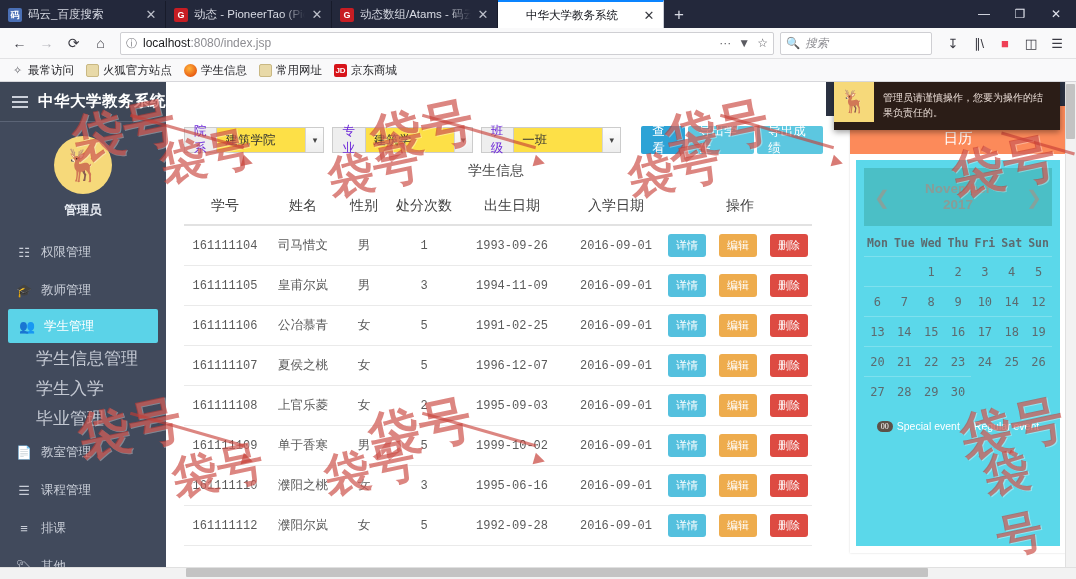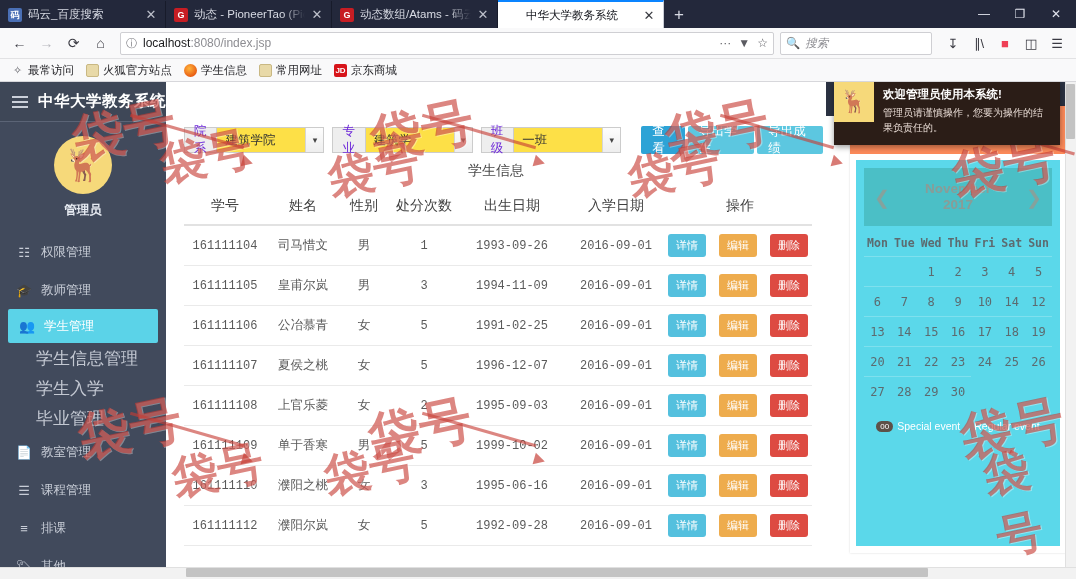--- a/index.html
+++ b/index.html
@@ -262,21 +262,21 @@
     padding: 8px 0 7px; border-top: 1px solid #7fe0ee;
     font-family: "DejaVu Sans Mono", monospace;
   }
   .cal-grid div.pad { border-top: 1px solid #7fe0ee; }
   .cal-legend {
     display: flex; align-items: center; justify-content: center;
     gap: 14px; font-size: 10.5px; color: #fff; padding-top: 14px;
   }
   .legend-dot {
     background: #5d5148; color: #fff; font-size: 8px; border-radius: 7px;
-    padding: 1px 4px; margin-right: 4px; font-family: Liberation Sans, sans-serif;
+    padding: 1px 4px; margin-right: 4px; font-family: Liberation Serif, serif;
   }
   .legend-item { display: flex; align-items: center; }
 
   
   .toast {
     position: absolute; right: 16px; top: 0; width: 226px;
     background: #2b1d17; color: #fff; display: flex;
     box-shadow: 0 2px 6px rgba(0,0,0,.4); z-index: 30;
     padding-bottom: 6px;
   }
@@ -693,21 +693,20 @@
             <span class="legend-item">
               <span>Regular event</span>
             </span>
           </div>
         </div>
       </div>
 
       <div class="toast">
         <div class="toast-ico">🦌</div>
         <div class="toast-body">
-          <div class="toast-title">欢迎管理员使用本系统!</div>
           <div class="toast-text">管理员请谨慎操作，您要为操作的结果负责任的。</div>
         </div>
       </div>
 
       <div class="vscroll-track">
         <div class="vscroll-thumb"></div>
       </div>
     </div>
 
     <div class="hscroll-track">

